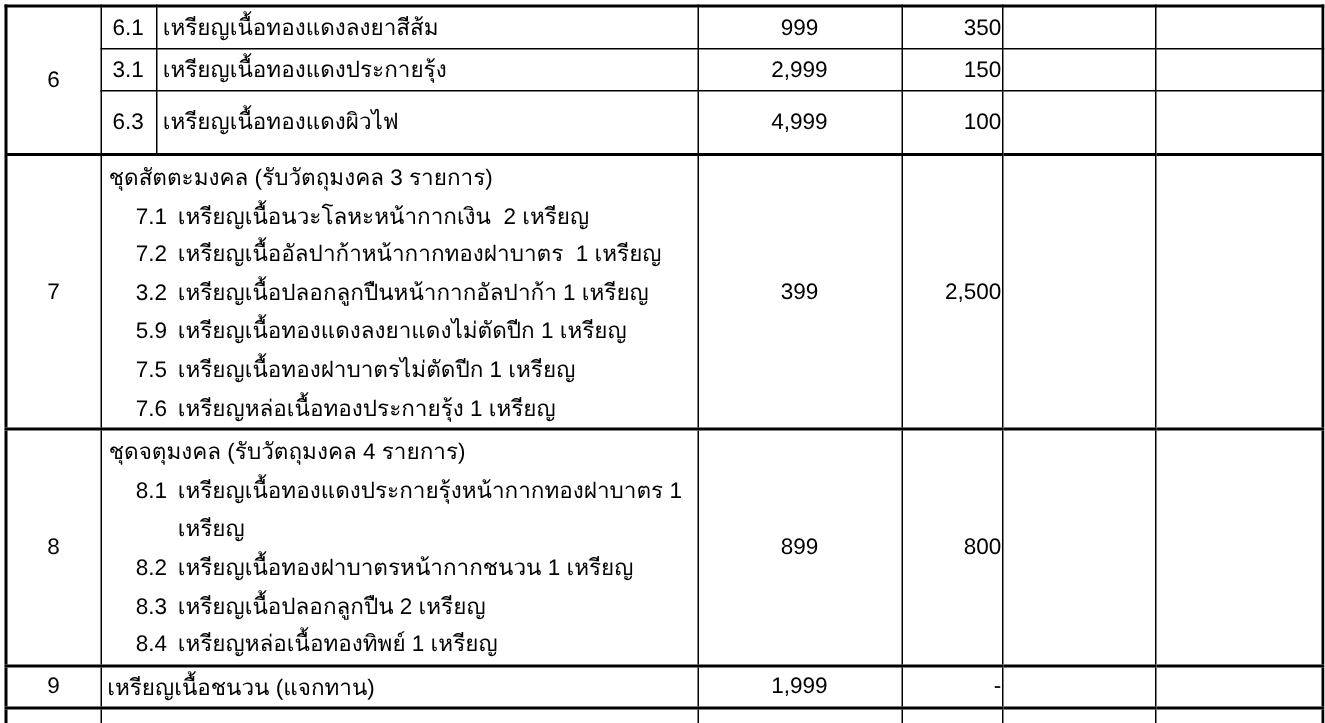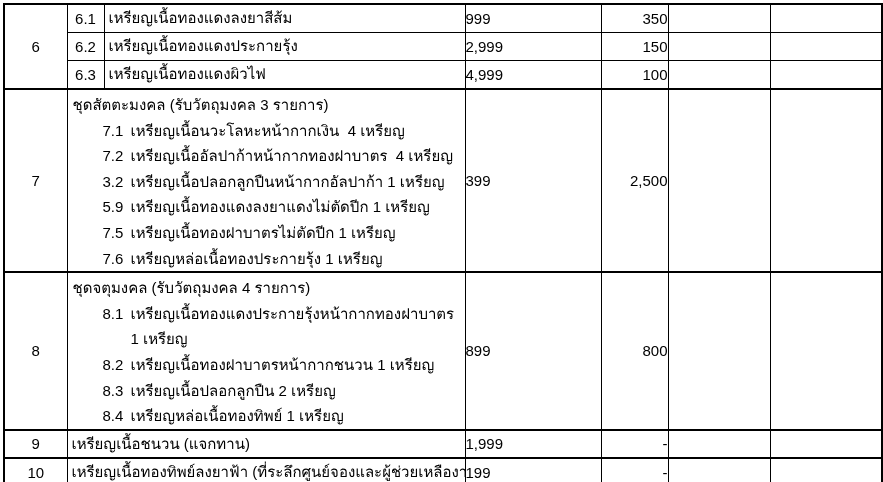--- a/index.html
+++ b/index.html
@@ -21,41 +21,41 @@
   td {
     border: 1px solid #000;
     padding: 0;
     vertical-align: middle;
     font-size: 15px;
     overflow: hidden;
     white-space: nowrap;
   }
   tr.major td { border-top-width: 2px; }
   tr.h28  { height: 28px; }
-  tr.h29  { height: 29px; }
+  tr.h29  { height: 43px; }
   tr.h180 { height: 180px; }
   tr.h128 { height: 128px; }
   .c-no   { text-align: center; }
   .c-sub  { text-align: center; }
   .c-desc { text-align: left; padding-left: 4px; }
-  .c-price { }
+  .c-price { text-align: center; }
   .c-qty   { text-align: right; }
   .c-group {
     vertical-align: top;
     text-align: left;
     padding: 2px 0 0 5px;
   }
   .line {
     line-height: 25.6px;
     display: flex;
     align-items: baseline;
     white-space: pre-wrap;
   }
   .line .subno {
-    margin-left: 30px;
+    margin-left: 18px;
     width: 28px;
     flex: 0 0 28px;
   }
   .line .subtext { white-space: pre-wrap; }
 </style>
 </head>
 <body>
 
 <table class="price-table">
   <colgroup>
@@ -72,42 +72,42 @@
       <tr class="h28">
     <td class="c-no" rowspan="3">6</td>
     <td class="c-sub">6.1</td>
     <td class="c-desc">เหรียญเนื้อทองแดงลงยาสีส้ม</td>
     <td class="c-price">999</td>
     <td class="c-qty">350</td>
     <td></td>
     <td></td>
   </tr>
   <tr class="h28">
-    <td class="c-sub">6.2</td>
+    <td class="c-sub">3.1</td>
     <td class="c-desc">เหรียญเนื้อทองแดงประกายรุ้ง</td>
     <td class="c-price">2,999</td>
     <td class="c-qty">150</td>
     <td></td>
     <td></td>
   </tr>
   <tr class="h29">
     <td class="c-sub">6.3</td>
     <td class="c-desc">เหรียญเนื้อทองแดงผิวไฟ</td>
     <td class="c-price">4,999</td>
     <td class="c-qty">100</td>
     <td></td>
     <td></td>
   </tr>
 
   <tr class="h180 major">
     <td class="c-no">7</td>
     <td class="c-group" colspan="2">
       <div class="line"><span class="subtext">ชุดสัตตะมงคล (รับวัตถุมงคล 3 รายการ)</span></div>
-      <div class="line"><span class="subno">7.1</span><span class="subtext">เหรียญเนื้อนวะโลหะหน้ากากเงิน  4 เหรียญ</span></div>
-      <div class="line"><span class="subno">7.2</span><span class="subtext">เหรียญเนื้ออัลปาก้าหน้ากากทองฝาบาตร  4 เหรียญ</span></div>
+      <div class="line"><span class="subno">7.1</span><span class="subtext">เหรียญเนื้อนวะโลหะหน้ากากเงิน  2 เหรียญ</span></div>
+      <div class="line"><span class="subno">7.2</span><span class="subtext">เหรียญเนื้ออัลปาก้าหน้ากากทองฝาบาตร  1 เหรียญ</span></div>
       <div class="line"><span class="subno">3.2</span><span class="subtext">เหรียญเนื้อปลอกลูกปืนหน้ากากอัลปาก้า 1 เหรียญ</span></div>
       <div class="line"><span class="subno">5.9</span><span class="subtext">เหรียญเนื้อทองแดงลงยาแดงไม่ตัดปีก 1 เหรียญ</span></div>
       <div class="line"><span class="subno">7.5</span><span class="subtext">เหรียญเนื้อทองฝาบาตรไม่ตัดปีก 1 เหรียญ</span></div>
       <div class="line"><span class="subno">7.6</span><span class="subtext">เหรียญหล่อเนื้อทองประกายรุ้ง 1 เหรียญ</span></div>
     </td>
     <td class="c-price">399</td>
     <td class="c-qty">2,500</td>
     <td></td>
     <td></td>
   </tr>

